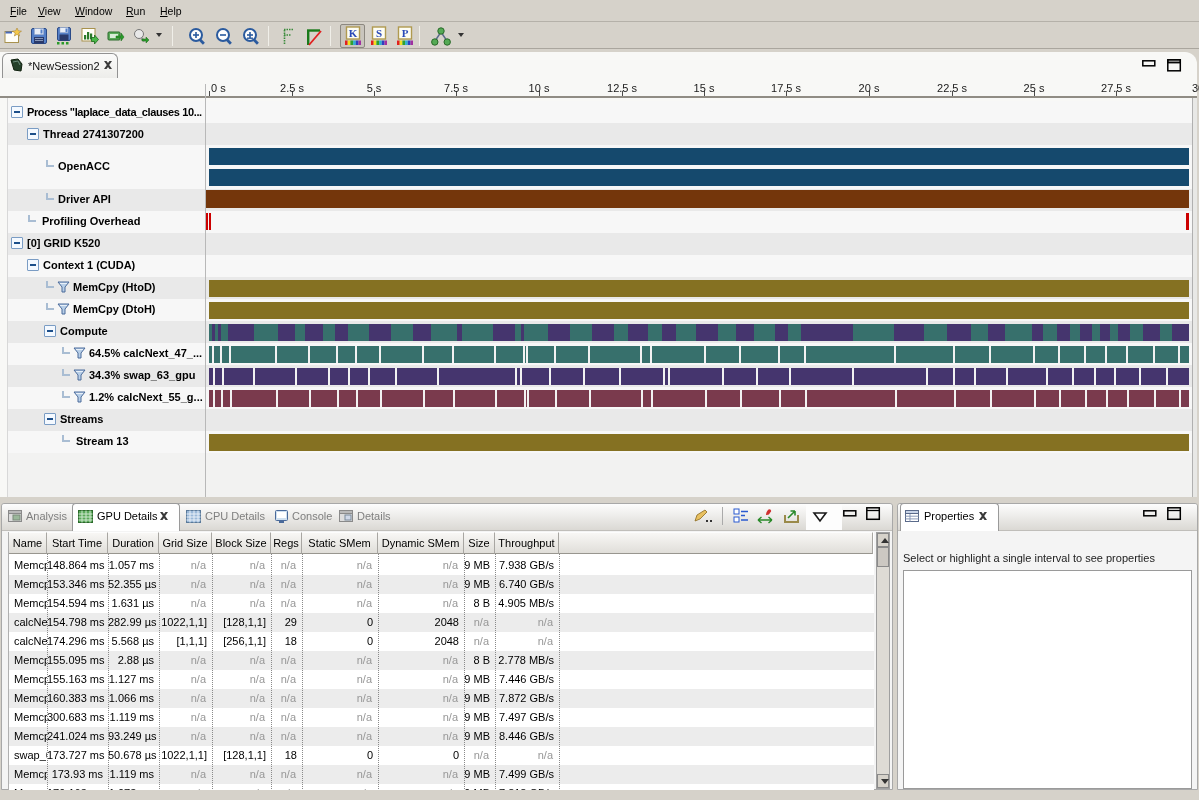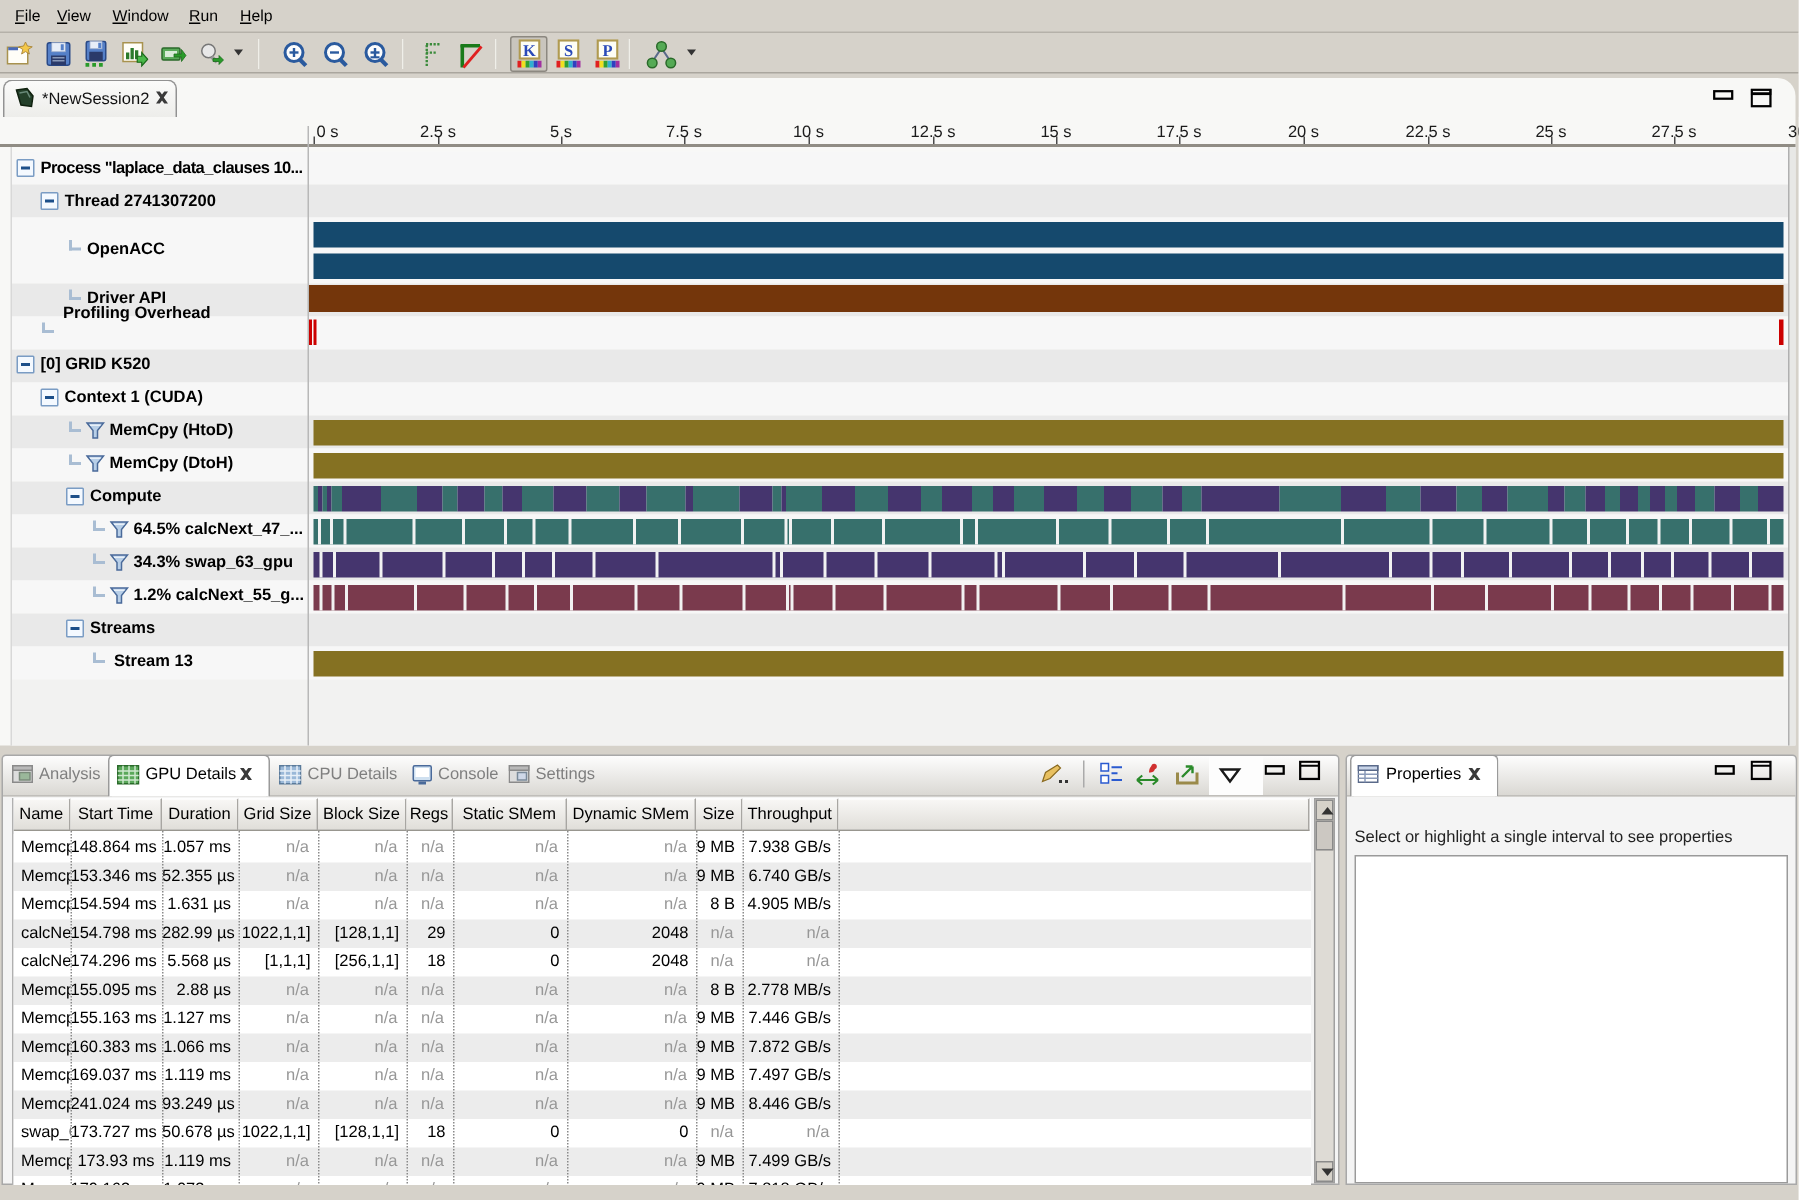--- a/index.html
+++ b/index.html
@@ -361,21 +361,21 @@
 <div style="position:absolute;left:209px;top:434px;width:980px;height:17px;background:#857122;"></div>
 <div class="exp" style="left:11px;top:106px"></div>
 <div class="lbl" style="left:27px;top:106px;width:177px;overflow:hidden;letter-spacing:-0.38px">Process "laplace_data_clauses 10...</div>
 <div class="exp" style="left:27px;top:128px"></div>
 <div class="lbl" style="left:43px;top:128px;width:161px;overflow:hidden">Thread 2741307200</div>
 <div class="ell" style="left:46px;top:160px"></div>
 <div class="lbl" style="left:58px;top:160px;width:146px;overflow:hidden">OpenACC</div>
 <div class="ell" style="left:46px;top:193px"></div>
 <div class="lbl" style="left:58px;top:193px;width:146px;overflow:hidden">Driver API</div>
 <div class="ell" style="left:28px;top:215px"></div>
-<div class="lbl" style="left:42px;top:203px;width:158px;overflow:hidden">Profiling Overhead</div>
+<div class="lbl" style="left:42px;top:215px;width:158px;overflow:hidden">Profiling Overhead</div>
 <div class="exp" style="left:11px;top:237px"></div>
 <div class="lbl" style="left:27px;top:237px;width:177px;overflow:hidden">[0] GRID K520</div>
 <div class="exp" style="left:27px;top:259px"></div>
 <div class="lbl" style="left:43px;top:259px;width:161px;overflow:hidden">Context 1 (CUDA)</div>
 <div class="ell" style="left:46px;top:281px"></div>
 <svg class="ab" style="left:57px;top:281px" width="13" height="12" viewBox="0 0 13 12">
     <path d="M1 1 L12 1 L8 6 L8 11 L5 11 L5 6 Z" fill="#b8cfe8" stroke="#4a6a9a" stroke-width="1"></path>
     <path d="M3 2.5 L10 2.5" stroke="#e8f0f8" stroke-width="1"></path>
   </svg>
 <div class="lbl" style="left:73px;top:281px;width:131px;overflow:hidden">MemCpy (HtoD)</div>
@@ -436,21 +436,21 @@
     <rect x="1.5" y="1.5" width="12" height="10" rx="1" fill="#cfe0f0" stroke="#4a6a9a"></rect>
     <rect x="3" y="3" width="9" height="6" fill="#fff"></rect>
     <rect x="5" y="12" width="5" height="2" fill="#4a6a9a"></rect>
   </svg>
 <div class="tabtx" style="left:292px;top:510px">Console</div>
 <svg class="ab" style="left:339px;top:509px" width="15" height="15" viewBox="0 0 15 15">
     <rect x="0.5" y="1.5" width="13" height="11" fill="#ddd" stroke="#8a8a8a"></rect>
     <rect x="0.5" y="1.5" width="13" height="3" fill="#b9b9b9" stroke="#8a8a8a"></rect>
     <rect x="6" y="6" width="6" height="5" fill="#cfd8e8" stroke="#7a8a9a"></rect>
   </svg>
-<div class="tabtx" style="left:357px;top:510px">Settings</div>
+<div class="tabtx" style="left:357px;top:510px">Details</div>
 <svg class="ab" style="left:693px;top:508px" width="20" height="17" viewBox="0 0 20 17">
     <path d="M2 13 L4 7 L12 2 L14 4 L7 11 Z" fill="#e8c060" stroke="#8a6a20" stroke-width="0.8"></path>
     <rect x="13" y="12" width="2" height="2" fill="#333"></rect>
     <rect x="17" y="12" width="2" height="2" fill="#333"></rect>
   </svg>
 <div class="ab" style="left:722px;top:507px;width:1px;height:18px;background:#aaa"></div>
 <svg class="ab" style="left:733px;top:508px" width="16" height="16" viewBox="0 0 16 16">
     <rect x="1" y="1" width="5" height="5" fill="#fff" stroke="#2a5ad0"></rect>
     <rect x="1" y="9" width="5" height="5" fill="#fff" stroke="#2a5ad0"></rect>
     <path d="M8 3.5 H15 M8 12 H15 M8 7.5 H12" stroke="#2a5ad0" stroke-width="1.4"></path>
@@ -586,21 +586,21 @@
 <div class="cell na" style="left:203px;width:59px">n/a</div>
 <div class="cell na" style="left:262px;width:31px">n/a</div>
 <div class="cell na" style="left:293px;width:76px">n/a</div>
 <div class="cell na" style="left:369px;width:86px">n/a</div>
 <div class="cell num" style="left:455px;width:31px">9 MB</div>
 <div class="cell num" style="left:486px;width:64px">7.872 GB/s</div>
 <div class="cell num" style="left:550px;width:314px"></div>
 </div>
 <div class="ab" style="left:0;top:176px;width:866px;height:19px;background:#ffffff">
 <div class="cell" style="left:0px;width:38px;padding-left:5px">Memcpy HtoD [async]</div>
-<div class="cell num" style="left:38px;width:61px">169.037 ms</div>
+<div class="cell num" style="left:38px;width:61px">300.683 ms</div>
 <div class="cell num" style="left:99px;width:51px">1.119 ms</div>
 <div class="cell na" style="left:150px;width:53px">n/a</div>
 <div class="cell na" style="left:203px;width:59px">n/a</div>
 <div class="cell na" style="left:262px;width:31px">n/a</div>
 <div class="cell na" style="left:293px;width:76px">n/a</div>
 <div class="cell na" style="left:369px;width:86px">n/a</div>
 <div class="cell num" style="left:455px;width:31px">9 MB</div>
 <div class="cell num" style="left:486px;width:64px">7.497 GB/s</div>
 <div class="cell num" style="left:550px;width:314px"></div>
 </div>

